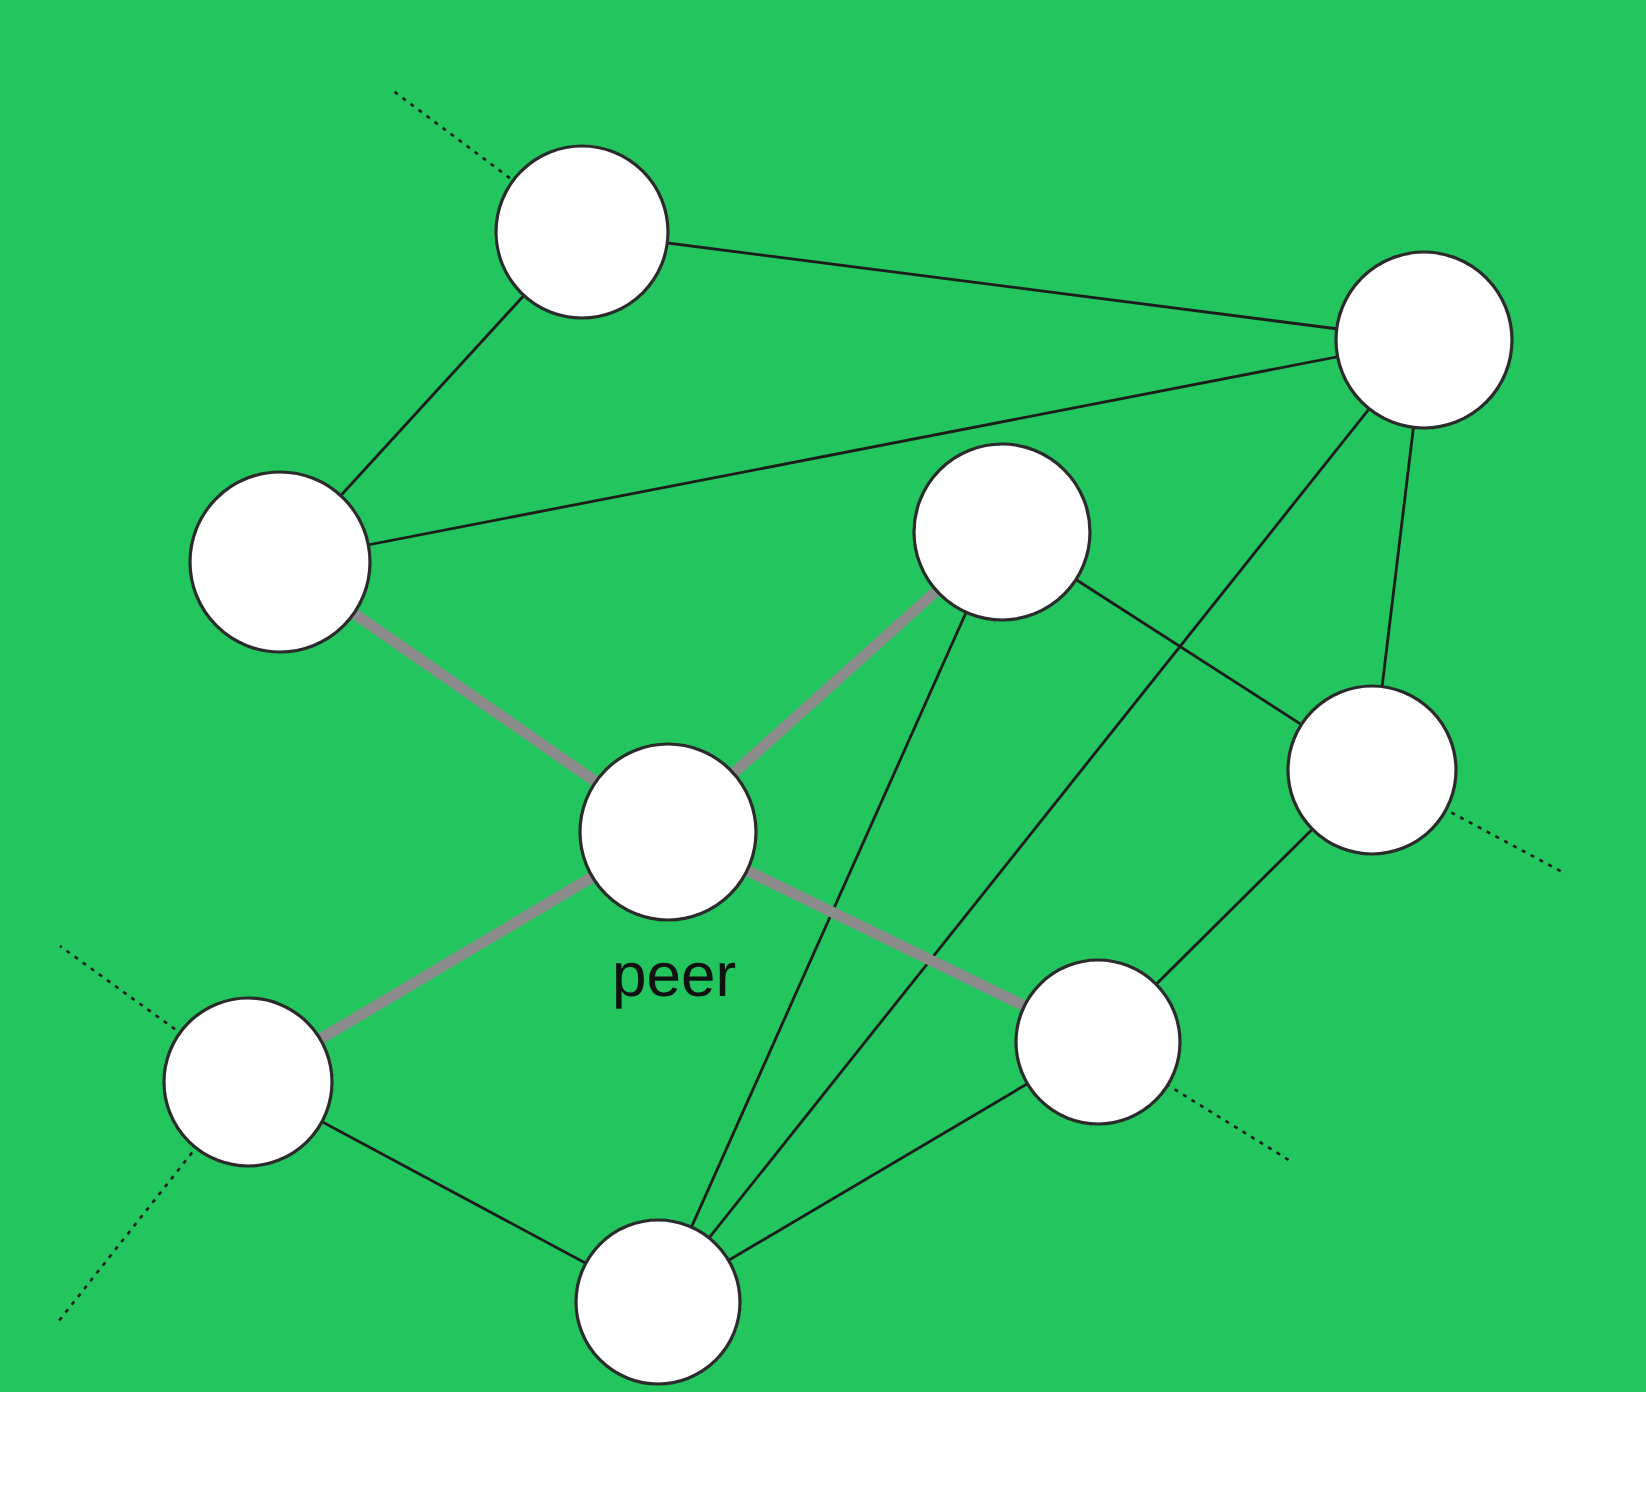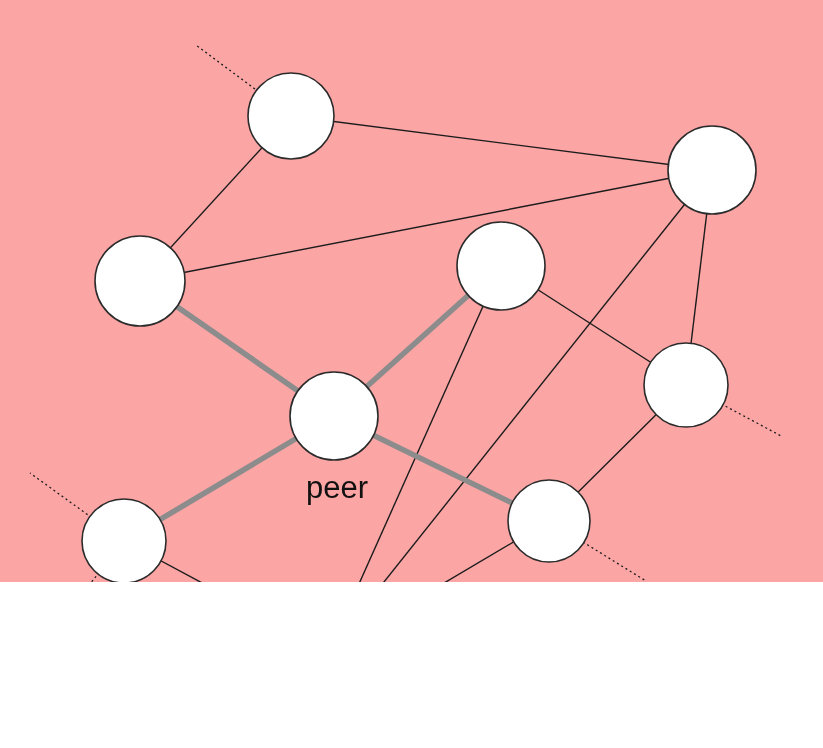--- a/index.html
+++ b/index.html
@@ -3,22 +3,22 @@
 <meta charset="utf-8">
 <style>
   html, body {
     margin: 0;
     padding: 0;
     background: #ffffff;
   }
   .stage {
     position: relative;
     width: 823px;
-    height: 582px;
-    background: #fca5a5;
+    height: 696px;
+    background: #22c55e;
     overflow: hidden;
     font-family: "Liberation Sans", sans-serif;
   }
   svg { display: block; }
   .node-label {
     font-family: "Liberation Sans", sans-serif;
   }
 </style>
 </head>
 <body>

